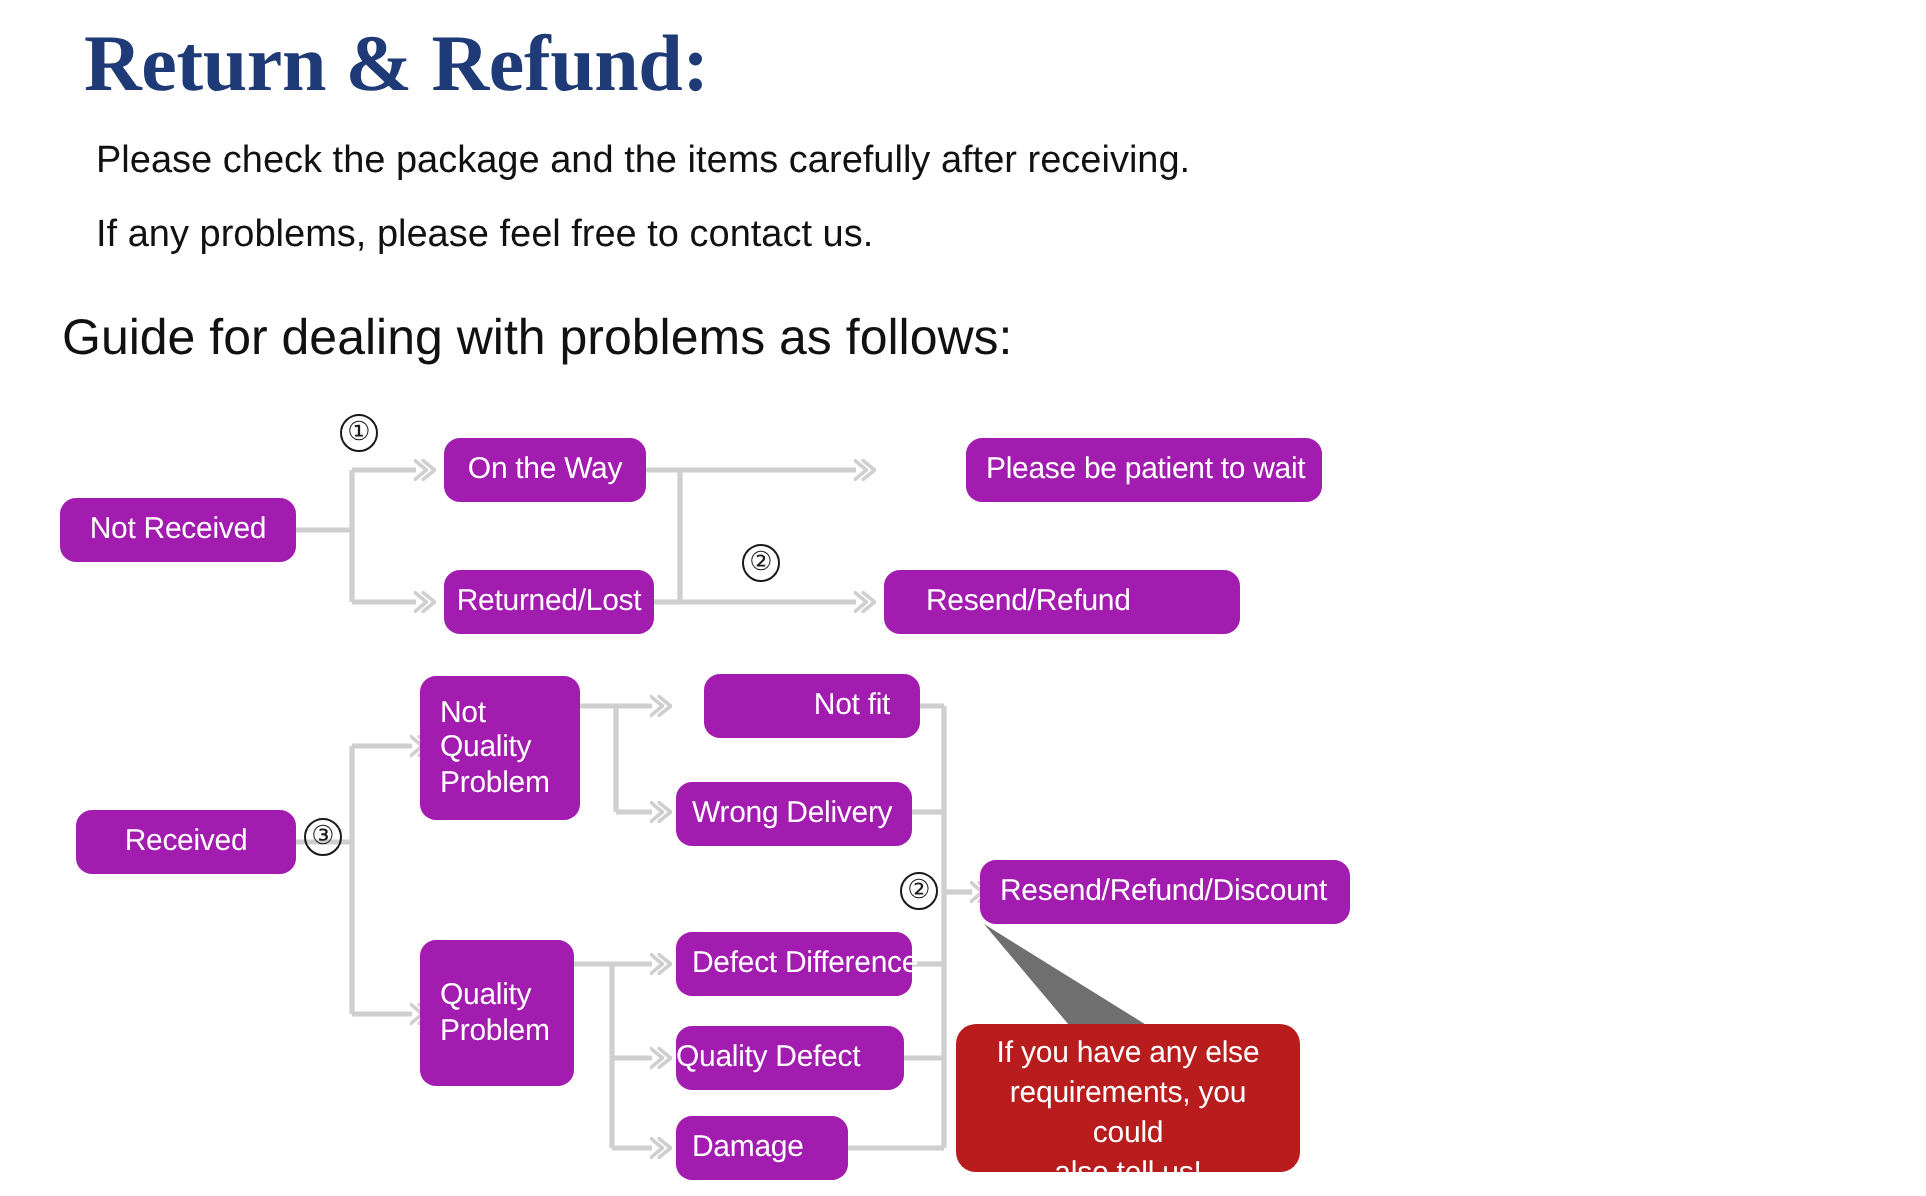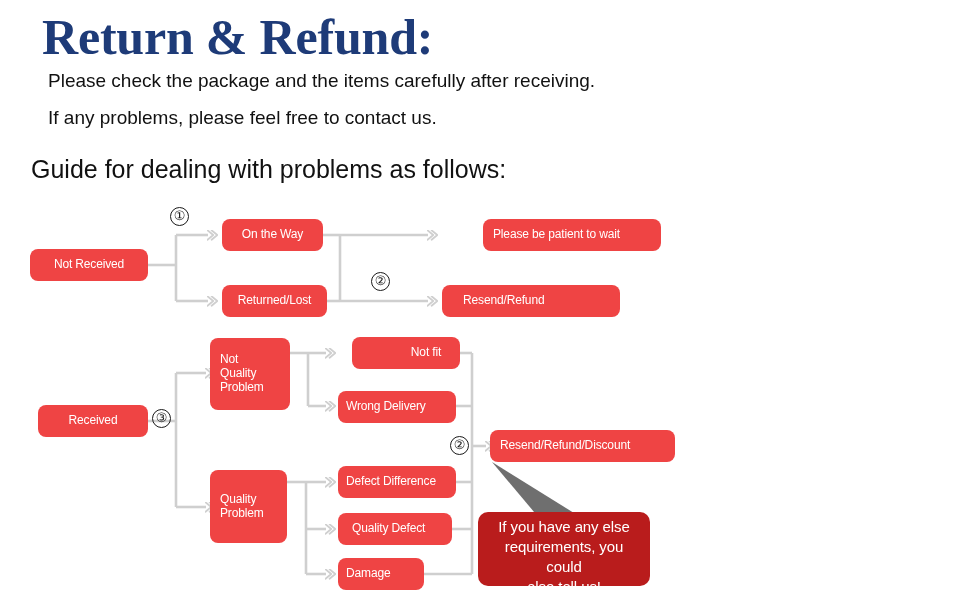--- a/index.html
+++ b/index.html
@@ -13,21 +13,21 @@
     font-family: "Liberation Sans", "DejaVu Sans", sans-serif;
     -webkit-font-smoothing: antialiased;
   }
   #page { position: absolute; left: 0; top: 0; width: 963px; height: 598px; }
 
   
   .title {
     position: absolute;
     left: 42px; top: 8px;
     font-family: "Liberation Serif", "DejaVu Serif", serif;
-    font-size: 50px;
+    font-size: 40px;
     font-weight: bold;
     color: #1e3b78;
     letter-spacing: -0.2px;
     white-space: nowrap;
   }
   .line1 {
     position: absolute;
     left: 48px; top: 70px;
     font-size: 19px;
     color: #111111;
@@ -44,24 +44,24 @@
     position: absolute;
     left: 31px; top: 155px;
     font-size: 25px;
     color: #111111;
     white-space: nowrap;
   }
 
   
   .node {
     position: absolute;
-    background: #ef4444;
+    background: #a21caf;
     color: #ffffff;
     border-radius: 8px;
-    font-size: 12px;
+    font-size: 15px;
     line-height: 1.16;
     display: flex;
     align-items: center;
     padding: 0 8px;
     white-space: pre;
     letter-spacing: -0.15px;
   }
   .node.multi { align-items: center; white-space: pre-line; }
 
   
@@ -178,21 +178,21 @@
 
   <div class="node multi" style="left:210px; top:470px; width:77px; height:73px; padding-left:10px;">Quality
 Problem</div>
 
   <div class="node" style="left:352px; top:337px; width:108px; height:32px; justify-content:center;padding-left:48px;">Not fit</div>
 
   <div class="node" style="left:338px; top:391px; width:118px; height:32px; padding-left:8px;">Wrong Delivery</div>
 
   <div class="node" style="left:338px; top:466px; width:118px; height:32px; padding-left:8px;">Defect Difference</div>
 
-  <div class="node" style="left:338px; top:513px; width:114px; height:32px; padding-left:14px;">Quality Defect</div>
+  <div class="node" style="left:338px; top:513px; width:114px; height:32px; padding-left:0;">Quality Defect</div>
 
   <div class="node" style="left:338px; top:558px; width:86px; height:32px; padding-left:8px;">Damage</div>
 
   <div class="node" style="left:490px; top:430px; width:185px; height:32px; padding-left:10px;">Resend/Refund/Discount</div>
 
   <div class="bubble">If you have any else
 requirements, you could
 also tell us!</div>
 
 </div>

